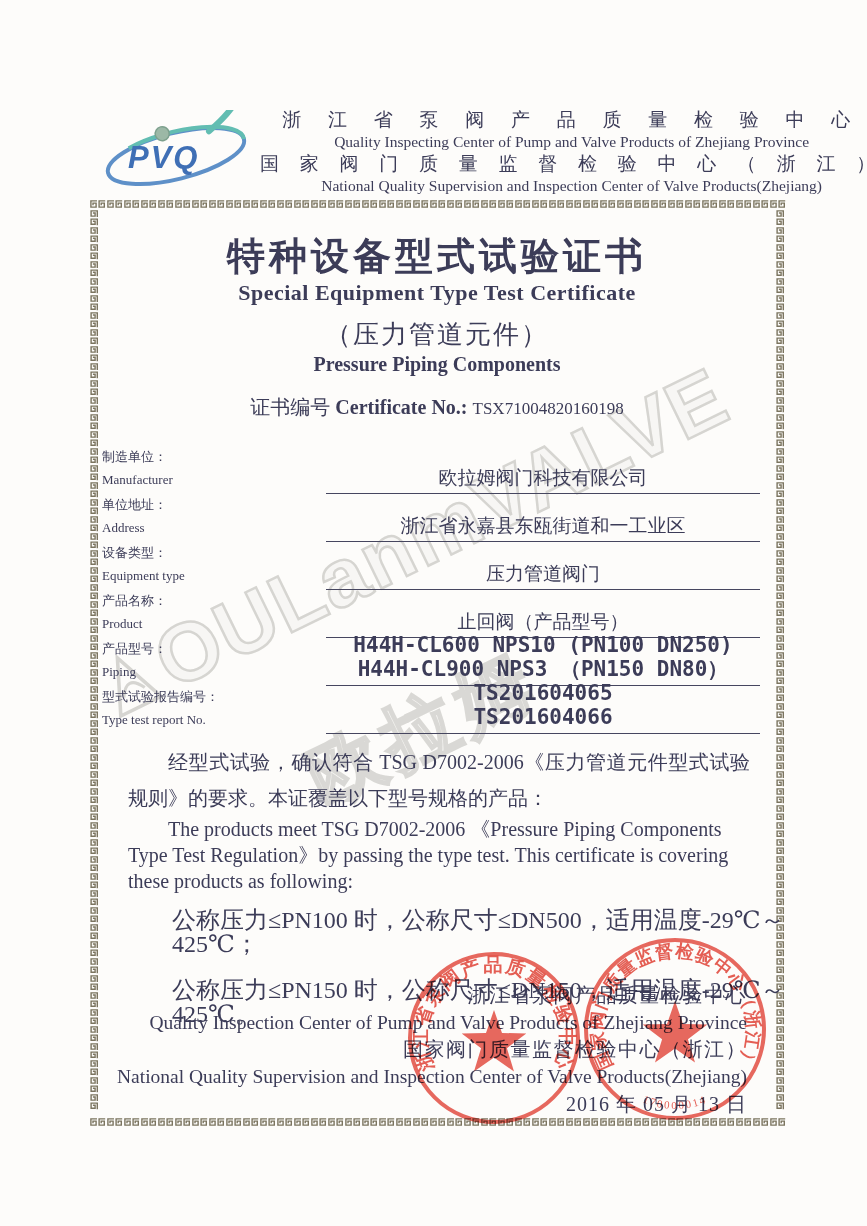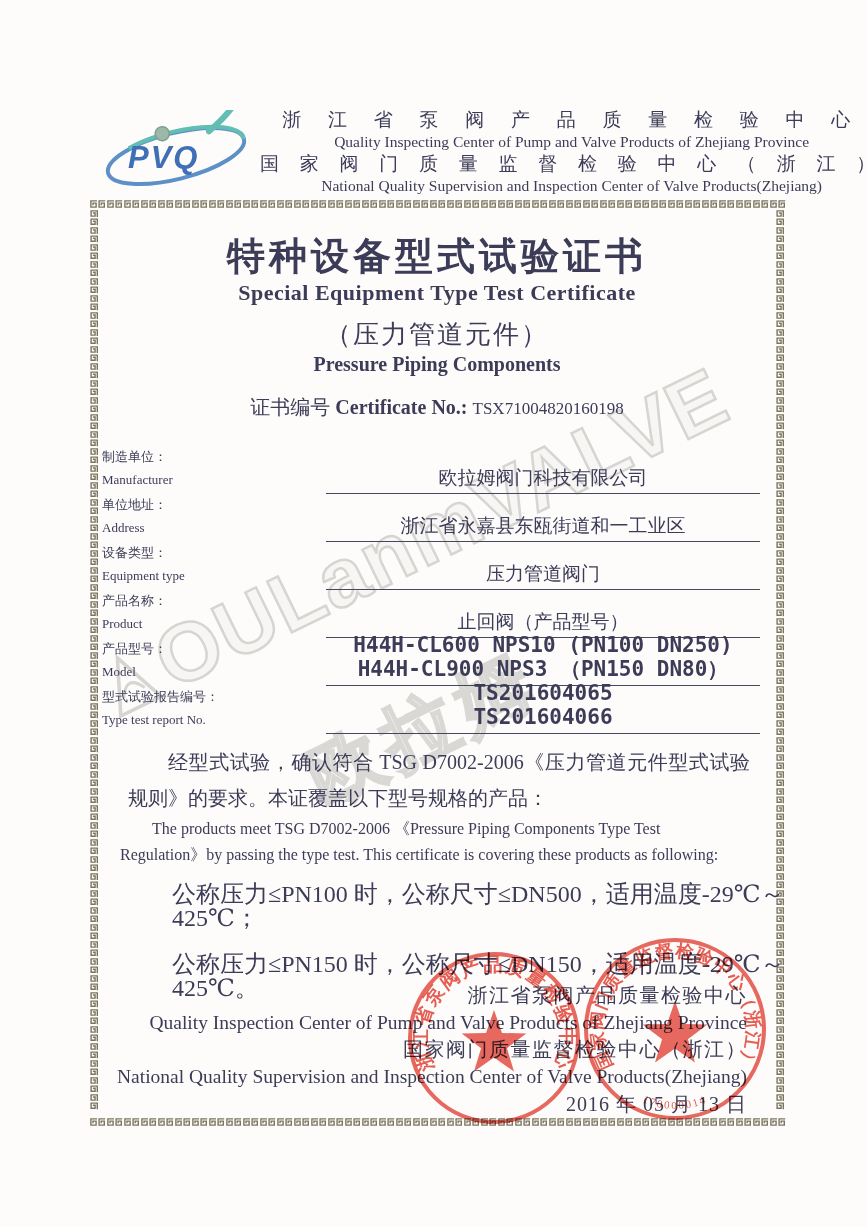--- a/index.html
+++ b/index.html
@@ -44,21 +44,21 @@
   .fields{margin:24px 26px 0 14px;}
   .frow{display:flex;align-items:flex-end;height:48px;}
   .flabel{width:218px;text-align:left;font-weight:normal;font-size:13px;line-height:23px;padding-bottom:3px;}
   .flabel span{display:block;}
   .fval{flex:1;margin-left:6px;text-align:center;font-size:19px;border-bottom:1.6px solid #46465f;
         padding-bottom:4px;line-height:23px;}
   .fval .v{line-height:23.5px;}
   .mono{font-family:"DejaVu Sans Mono","Liberation Mono",monospace;font-size:21px;font-weight:bold;}
 
   .para-zh{margin:10px 36px 0 40px;font-size:20px;line-height:36px;text-indent:2em;text-align:justify;}
-  .para-en{margin:0 36px 0 32px;font-size:16px;line-height:26px;text-indent:2em;}
+  .para-en{margin:0 36px 0 40px;font-size:20px;line-height:26px;text-indent:2em;}
   .spec{margin:14px 0 0 84px;font-size:24px;line-height:24px;}
   .spec + .spec{margin-top:22px;}
 
   
   .footer{position:absolute;left:110px;right:120px;top:982px;text-align:right;z-index:2;}
   .f-zh{font-size:20px;letter-spacing:1.5px;line-height:27px;}
   .f-en{font-size:19.5px;line-height:27px;}
   .f-date{font-size:20px;letter-spacing:1px;line-height:28px;}
 
   
@@ -524,21 +524,21 @@
       <div class="frow">
         <div class="flabel">
             <span>产品名称：</span>
             <span>Product</span>
           </div>
         <div class="fval">止回阀（产品型号）</div>
       </div>
       <div class="frow">
         <div class="flabel">
             <span>产品型号：</span>
-            <span>Model</span>
+            <span>Piping</span>
           </div>
         <div class="fval">
           <div class="v mono">H44H-CL600 NPS10 (PN100 DN250)</div>
           <div class="v mono">H44H-CL900 NPS3 （PN150 DN80）</div>
         </div>
       </div>
       <div class="frow">
         <div class="flabel">
             <span>型式试验报告编号：</span>
             <span>Type test report No.</span>

